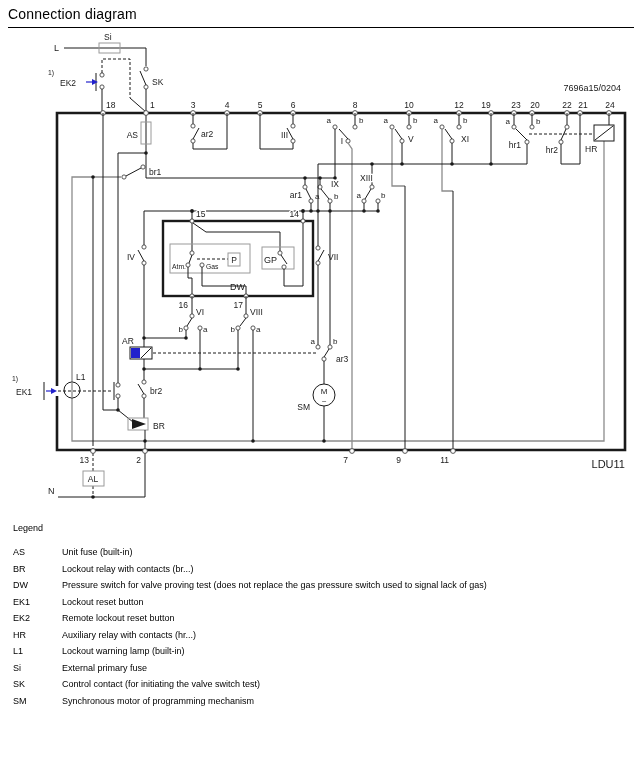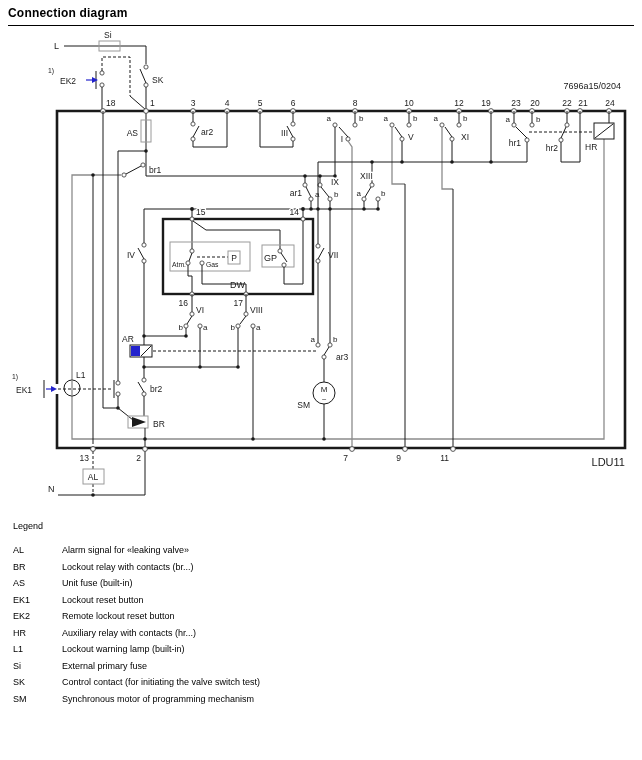--- a/index.html
+++ b/index.html
@@ -1,18 +1,18 @@
 <!DOCTYPE html>
 <html><head>
 <meta charset="utf-8">
 <style>
   html,body{margin:0;padding:0;background:#fff}
   body{width:642px;height:760px;font-family:"Liberation Sans",sans-serif;color:#000;overflow:hidden}
   .header{padding:6px 8px 0 8px}
-  .title{font-size:12px;font-weight:bold;letter-spacing:.2px}
+  .title{font-size:14px;font-weight:normal;letter-spacing:.2px}
   .rule{border-top:1.6px solid #000;margin-top:5px}
   svg{display:block}
   svg text{font-family:"Liberation Sans",sans-serif;font-size:8.5px;fill:#1a1a1a}
   svg text.md{font-size:9px}
   svg text.sm{font-size:8px}
   svg text.xs{font-size:6.8px}
   svg text.lg{font-size:11px}
   svg text.end{text-anchor:end}
   svg text.mid{text-anchor:middle}
   svg text.halo{paint-order:stroke;stroke:#fff;stroke-width:2.5px}
@@ -418,23 +418,23 @@
       <text class="end" x="348" y="462">7</text>
     <circle class="t" cx="405" cy="450" r="2.4"></circle>
       <text class="end" x="401" y="462">9</text>
     <circle class="t" cx="453" cy="450" r="2.4"></circle>
       <text class="end" x="449" y="462">11</text>
   </g>
 </svg>
 
 <div class="legend">
   <div class="legend-h">Legend</div>
-  <div class="legend-row"><span class="abbr">AL</span><span class="desc">Alarm signal for «leaking valve»</span></div>
+  <div class="legend-row"><span class="abbr">AS</span><span class="desc">Unit fuse (built-in)</span></div>
   <div class="legend-row"><span class="abbr">BR</span><span class="desc">Lockout relay with contacts (br...)</span></div>
-  <div class="legend-row"><span class="abbr">AS</span><span class="desc">Unit fuse (built-in)</span></div>
+  <div class="legend-row"><span class="abbr">DW</span><span class="desc">Pressure switch for valve proving test (does not replace the gas pressure switch used to signal lack of gas)</span></div>
   <div class="legend-row"><span class="abbr">EK1</span><span class="desc">Lockout reset button</span></div>
   <div class="legend-row"><span class="abbr">EK2</span><span class="desc">Remote lockout reset button</span></div>
   <div class="legend-row"><span class="abbr">HR</span><span class="desc">Auxiliary relay with contacts (hr...)</span></div>
   <div class="legend-row"><span class="abbr">L1</span><span class="desc">Lockout warning lamp (built-in)</span></div>
   <div class="legend-row"><span class="abbr">Si</span><span class="desc">External primary fuse</span></div>
   <div class="legend-row"><span class="abbr">SK</span><span class="desc">Control contact (for initiating the valve switch test)</span></div>
   <div class="legend-row"><span class="abbr">SM</span><span class="desc">Synchronous motor of programming mechanism</span></div>
 </div>
 
 </body></html>

